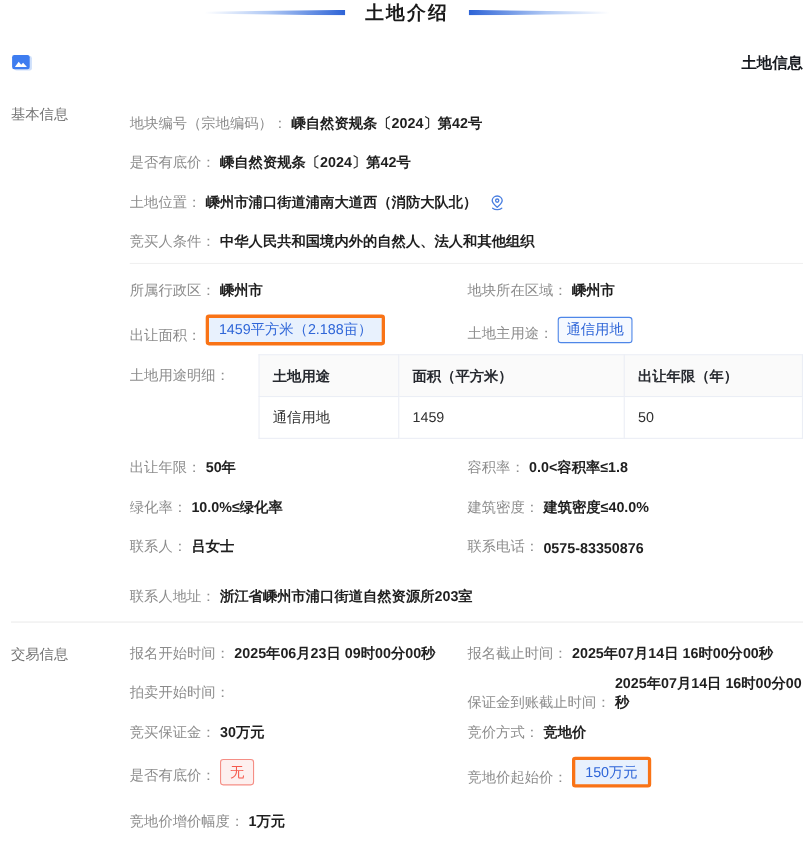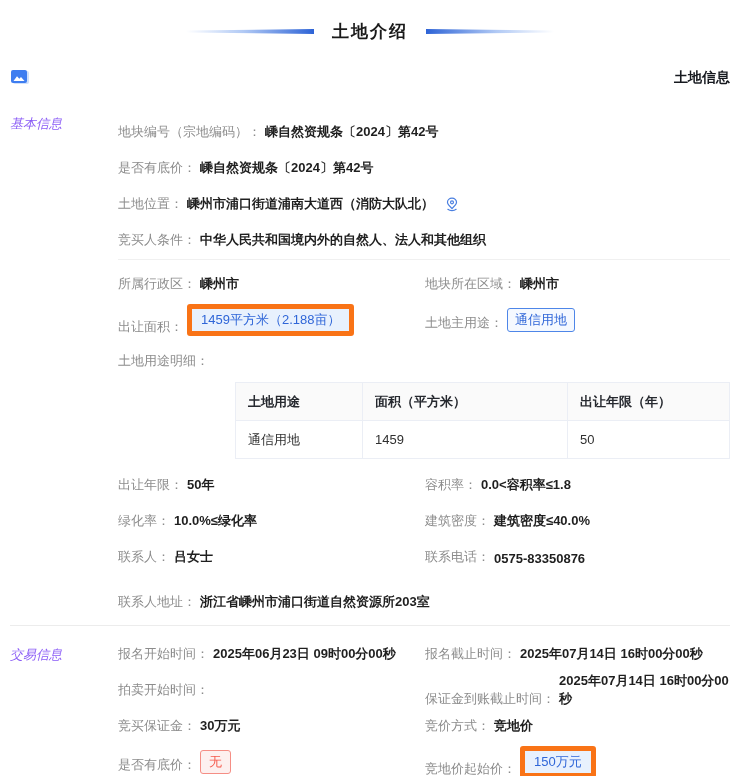--- a/index.html
+++ b/index.html
@@ -1,59 +1,59 @@
 <!DOCTYPE html>
 <html><head>
 <meta charset="utf-8">
 <style>
   * { margin:0; padding:0; box-sizing:border-box; }
   html,body { background:#ffffff; }
   body { font-family:"Liberation Sans","DejaVu Sans",sans-serif; }
   .page { width:738px; height:776px; background:#fff; padding:0 8px 0 10px; overflow:hidden; }
 
   
-  .title-wrap { display:flex; align-items:center; justify-content:center; padding-top:20px; }
+  .title-wrap { display:flex; align-items:center; justify-content:center; }
   .page-title { font-size:17px; font-weight:bold; color:#1a1a1a; letter-spacing:2px; margin:0 18px; }
   .deco { width:128px; height:5px; display:inline-block; }
   .deco-left { background:linear-gradient(90deg, rgba(82,136,232,0) 0%, rgba(82,136,232,0.45) 45%, #2d63d6 100%);
                clip-path:polygon(0 32%, 100% 0, 100% 100%, 0 68%); }
   .deco-right { background:linear-gradient(270deg, rgba(82,136,232,0) 0%, rgba(82,136,232,0.45) 45%, #2d63d6 100%);
                 clip-path:polygon(0 0, 100% 32%, 100% 68%, 0 100%); }
 
   
   .section-header { display:flex; align-items:center; margin-top:26px;justify-content:space-between; }
   .img-icon { width:20px; height:16px; margin-right:8px; display:inline-flex; }
   .section-title { font-size:14px; font-weight:bold; color:#16191f; }
 
   
   .content { margin-top:18px; }
   .group { display:flex; align-items:flex-start; }
-  .group-label { width:108px; flex:0 0 108px; color:#8b5cf6; font-size:13px; padding-top:10px;font-style:italic; }
+  .group-label { width:108px; flex:0 0 108px; color:#737373; font-size:13px; padding-top:10px; }
   .fields { flex:1; min-width:0; }
 
   .row { min-height:36px; display:flex; align-items:center; }
   .pair { display:grid; grid-template-columns:307px 1fr; min-height:36px; align-items:center; }
   .f-label { color:#8c8c8c; font-size:13px; white-space:nowrap; }
   .f-value { color:#1f1f1f; font-size:13px; font-weight:bold; }
   .field { display:flex; align-items:flex-end; gap:4px; }
 
   .badge-blue { display:inline-block; font-weight:normal; color:#2f66d8; background:#e8f1fd;
-                border:5px solid #f97316; border-radius:3px; padding:2px 9px; font-size:13px; }
+                border:3px solid #f97316; border-radius:3px; padding:2px 9px; font-size:13px; }
   .tag-blue  { display:inline-block; font-weight:normal; color:#2f66d8; background:#f5f9ff;
                border:1px solid #4e86e8; border-radius:3px; padding:2px 7px; font-size:13px; }
   .tag-red   { display:inline-block; font-weight:normal; color:#f5594c; background:#fdf0ef;
                border:1px solid #f58e85; border-radius:3px; padding:2px 8px; font-size:13px; }
 
   .hr-small { border-top:1px solid #f0f0f0; margin:10px 0 6px 0; }
   .hr-full  { border-top:1px solid #ececec; margin:14px 0 10px 0; }
 
   
   .table-row { display:flex; align-items:flex-start; margin:4px 0 8px 0;gap:26px; }
   .table-label { color:#8c8c8c; font-size:13px; white-space:nowrap; padding-top:10px; }
-  table.use-table { border-collapse:collapse; flex:1; margin-left:0;margin-top:40px; }
+  table.use-table { border-collapse:collapse; flex:1; margin-left:0; }
   .use-table th, .use-table td { border:1px solid #ebeef5; font-size:13px; text-align:left;
                                  padding:0 12px; height:38px; }
   .use-table th { background:#fafafa; color:#26292f; font-weight:bold; }
   .use-table td { color:#303030; font-weight:normal; }
   .use-table .c1 { width:127px; } .use-table .c2 { width:205px; }
 
   .loc-icon { display:inline-flex; margin-left:6px; cursor:pointer; }
 </style>
 </head>
 <body>

